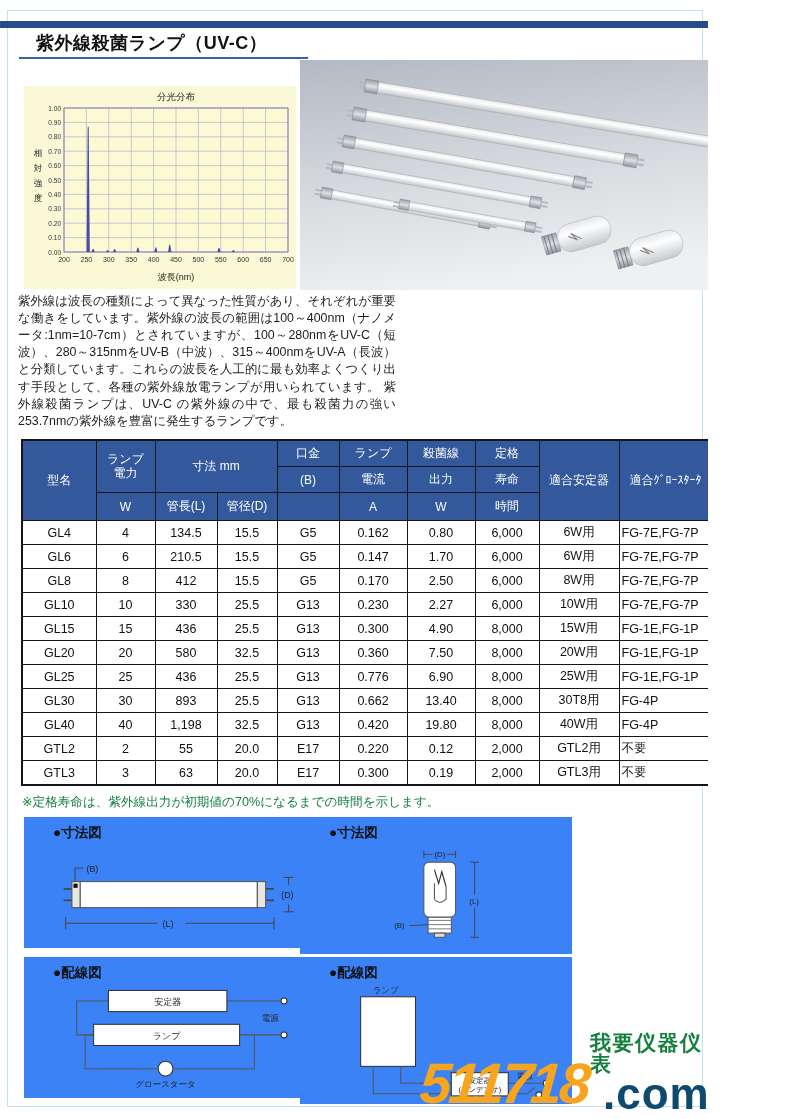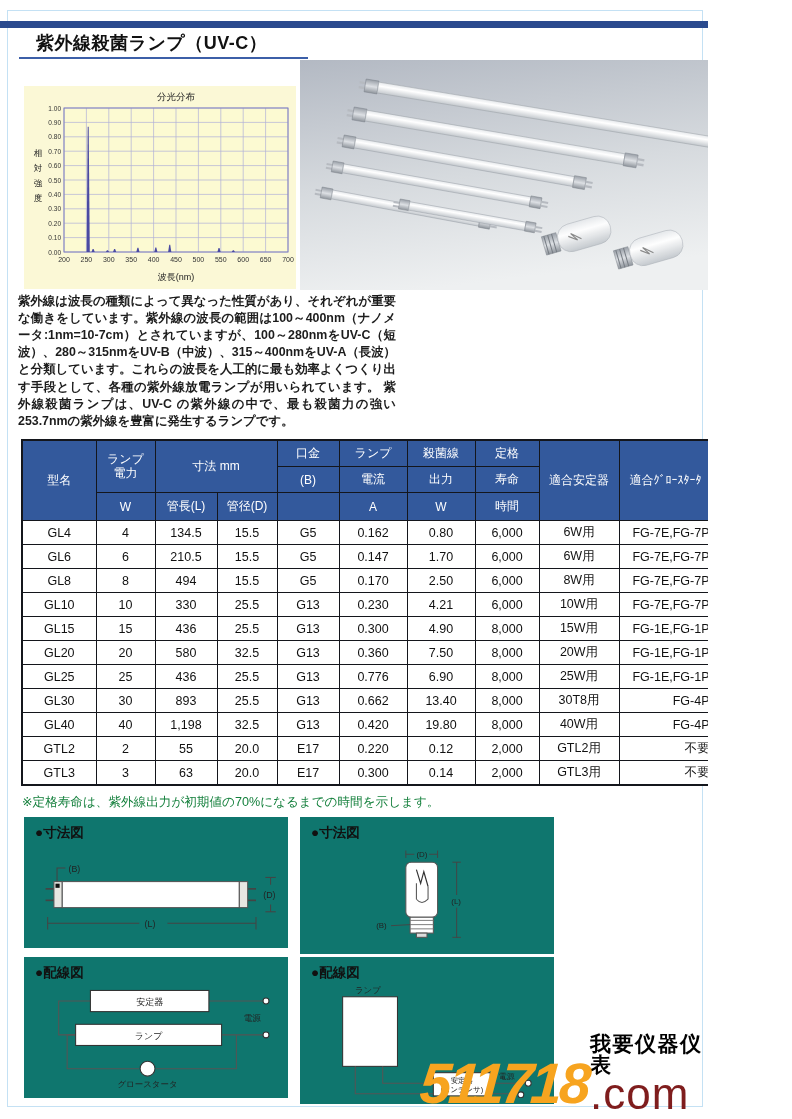--- a/index.html
+++ b/index.html
@@ -9,51 +9,51 @@
   .navbar{position:absolute;left:0;right:0;top:21px;height:7px;background:#2a4a8e;}
   .title{position:absolute;left:36px;top:31px;font-size:18px;font-weight:bold;color:#111;letter-spacing:0.5px;}
   .title-underline{position:absolute;left:19px;top:57px;width:289px;height:2px;background:#3c5fa8;}
 
   .chart{position:absolute;left:24px;top:86px;width:272px;height:203px;background:#fbf8d6;}
   .chart svg{display:block;font-family:inherit;}
 
   .photo{position:absolute;left:300px;top:60px;width:477px;height:230px;}
   .photo svg{display:block;}
 
-  .intro{position:absolute;left:18px;top:293px;width:768px;display:flex;gap:0;font-weight:bold;}
+  .intro{position:absolute;left:18px;top:293px;width:768px;display:flex;gap:0;}
   .intro p{margin:0;width:378px;font-size:12.4px;line-height:1.38;color:#1c1c1c;text-align:justify;}
 
   table.spec{position:absolute;left:21px;top:439px;width:750px;border-collapse:collapse;table-layout:fixed;
              font-size:12.5px;}
   table.spec th,table.spec td{border:1px solid #14161c;text-align:center;padding:1px 2px;overflow:hidden;}
   table.spec th{background:#33599c;color:#fff;font-weight:400;font-size:12px;}
   table.spec tr.h1 th{height:23px;}
   table.spec tr.h2 th{height:23px;}
   table.spec tr.h3 th{height:25px;}
   table.spec td{height:21px;color:#111;background:#fff;}
-  table.spec td.al{text-align:right;}
+  table.spec td.al{text-align:left;}
   table.spec .pre{white-space:pre-line;line-height:1.15;}
   table.spec{border:2px solid #14161c;}
 
   .notes{position:absolute;left:22px;top:757px;font-size:12.6px;line-height:1.45;color:#15803d;margin-top:36px;}
   .notes div{margin:0;}
 
-  .dbox{position:absolute;background:#0f766e;}
+  .dbox{position:absolute;background:#3b82f6;padding-left:18px;}
   .dbox .box-title{padding:7px 0 0 11px;font-size:13.5px;font-weight:bold;color:#111;}
   .dbox svg{display:block;font-family:inherit;}
   #box-dim-tube{left:24px;top:817px;width:264px;height:131px;}
   #box-dim-bulb{left:300px;top:817px;width:254px;height:137px;}
   #box-wire-tube{left:24px;top:957px;width:264px;height:141px;}
   #box-wire-bulb{left:300px;top:957px;width:254px;height:147px;}
 
   .watermark{position:absolute;left:420px;top:1033px;display:flex;align-items:flex-end;z-index:5;line-height:1;}
   .wm-num{font-size:57px;font-weight:bold;font-style:italic;color:#f7a41f;letter-spacing:-3px;transform:skewX(-4deg);}
   .wm-right{display:flex;flex-direction:column;align-items:flex-start;margin-left:2px;}
-  .wm-cn{font-size:21px;font-weight:bold;color:#000000;letter-spacing:1.5px;margin-bottom:1px;}
-  .wm-com{font-size:44px;font-weight:normal;color:#7f1d1d;line-height:0.82;letter-spacing:1px;}
+  .wm-cn{font-size:21px;font-weight:bold;color:#15803d;letter-spacing:1.5px;margin-bottom:1px;font-family:Liberation Serif, serif;}
+  .wm-com{font-size:44px;font-weight:bold;color:#0c4a6e;line-height:0.82;letter-spacing:1px;margin-left:13px;}
 </style>
 </head>
 <body>
 
 <div class="page">
   <div class="frame"></div>
   <div class="navbar"></div>
   <div class="title">紫外線殺菌ランプ（UV-C）</div>
   <div class="title-underline"></div>
 
@@ -301,38 +301,38 @@
           <td>0.147</td>
           <td>1.70</td>
           <td>6,000</td>
           <td>6W用</td>
           <td class="al">FG-7E,FG-7P</td>
           <td>有</td>
         </tr>
         <tr>
           <td>GL8</td>
           <td>8</td>
-          <td>494</td>
+          <td>412</td>
           <td>15.5</td>
           <td>G5</td>
           <td>0.170</td>
           <td>2.50</td>
           <td>6,000</td>
           <td>8W用</td>
           <td class="al">FG-7E,FG-7P</td>
           <td>有</td>
         </tr>
         <tr>
           <td>GL10</td>
           <td>10</td>
           <td>330</td>
           <td>25.5</td>
           <td>G13</td>
           <td>0.230</td>
-          <td>4.21</td>
+          <td>2.27</td>
           <td>6,000</td>
           <td>10W用</td>
           <td class="al">FG-7E,FG-7P</td>
           <td>有</td>
         </tr>
         <tr>
           <td>GL15</td>
           <td>15</td>
           <td>436</td>
           <td>25.5</td>
@@ -409,21 +409,21 @@
           <td class="al">不要</td>
           <td>有</td>
         </tr>
         <tr>
           <td>GTL3</td>
           <td>3</td>
           <td>63</td>
           <td>20.0</td>
           <td>E17</td>
           <td>0.300</td>
-          <td>0.14</td>
+          <td>0.19</td>
           <td>2,000</td>
           <td>GTL3用</td>
           <td class="al">不要</td>
           <td>有</td>
         </tr>
       </tbody>
   </table>
 
   <div class="notes">
     <div>※定格寿命は、紫外線出力が初期値の70%になるまでの時間を示します。</div>

